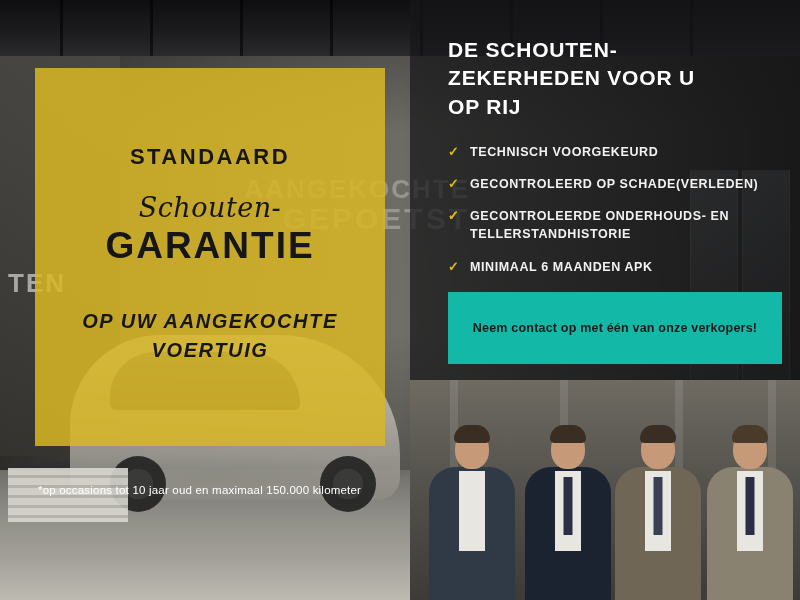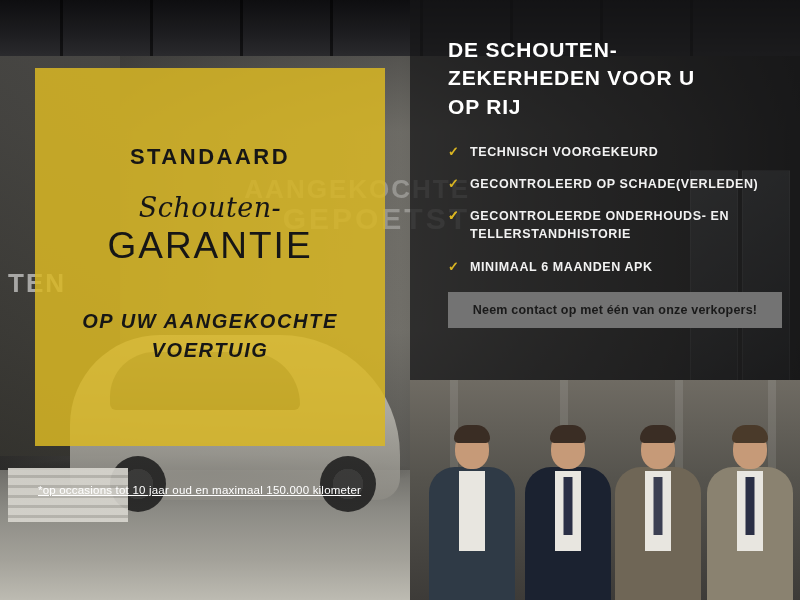--- a/index.html
+++ b/index.html
@@ -223,24 +223,24 @@
     left: 0; top: 0px;
     color: #d9b522;
     font-size: 13px;
     line-height: 1.45;
   }
   .cta {
     display: block;
     margin: 16px 0 0 0;
     width: 334px;
     box-sizing: border-box;
-    background: #737373;
+    background: #14b8a6;
     color: #1a1a1a;
     border: none;
-    padding: 11px 10px;
+    padding: 29px 10px;
     font-family: "Liberation Sans", sans-serif;
     font-size: 12.5px;
     font-weight: 700;
     letter-spacing: .2px;
     text-align: center;
     cursor: pointer;
   }
 
   
   .promo {
@@ -274,38 +274,37 @@
   .promo-script {
     font-family: "DejaVu Serif", serif;
     font-style: italic;
     font-size: 27px;
     font-weight: 400;
     letter-spacing: .5px;
     margin: 0 0 2px 0;
   }
   .promo-garantie {
     font-size: 37px;
-    font-weight: 400;
+    font-weight: 700;
     letter-spacing: 2px;
     margin: 0 0 40px 0;
   }
   .promo-sub {
     font-size: 20px;
     font-weight: 700;
     letter-spacing: 1.6px;
     line-height: 1.45;
     margin: 0;
   }
   .promo-fineprint {
     position: absolute;
     left: 38px; top: 484px;
     color: #ffffff;
     font-size: 11.5px;
     letter-spacing: .2px;
-    text-decoration: underline;
   }
 </style>
 </head>
 <body>
 
 <div class="banner">
 
   <div class="photo-bg">
     <div class="ceiling">
       <div class="ceiling-beam" style="left:60px"></div>

